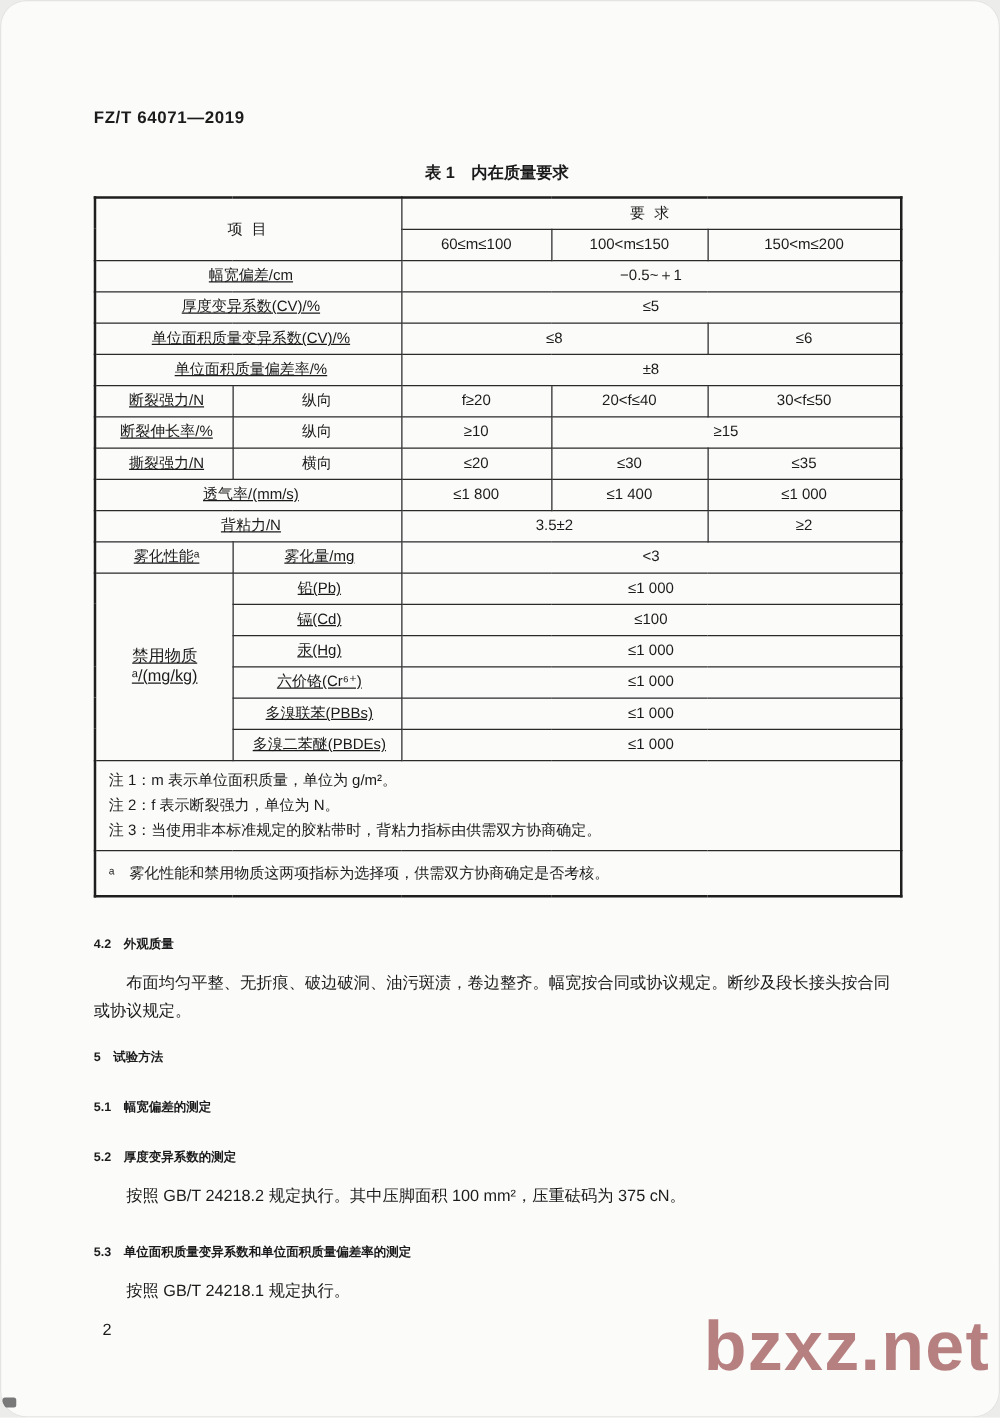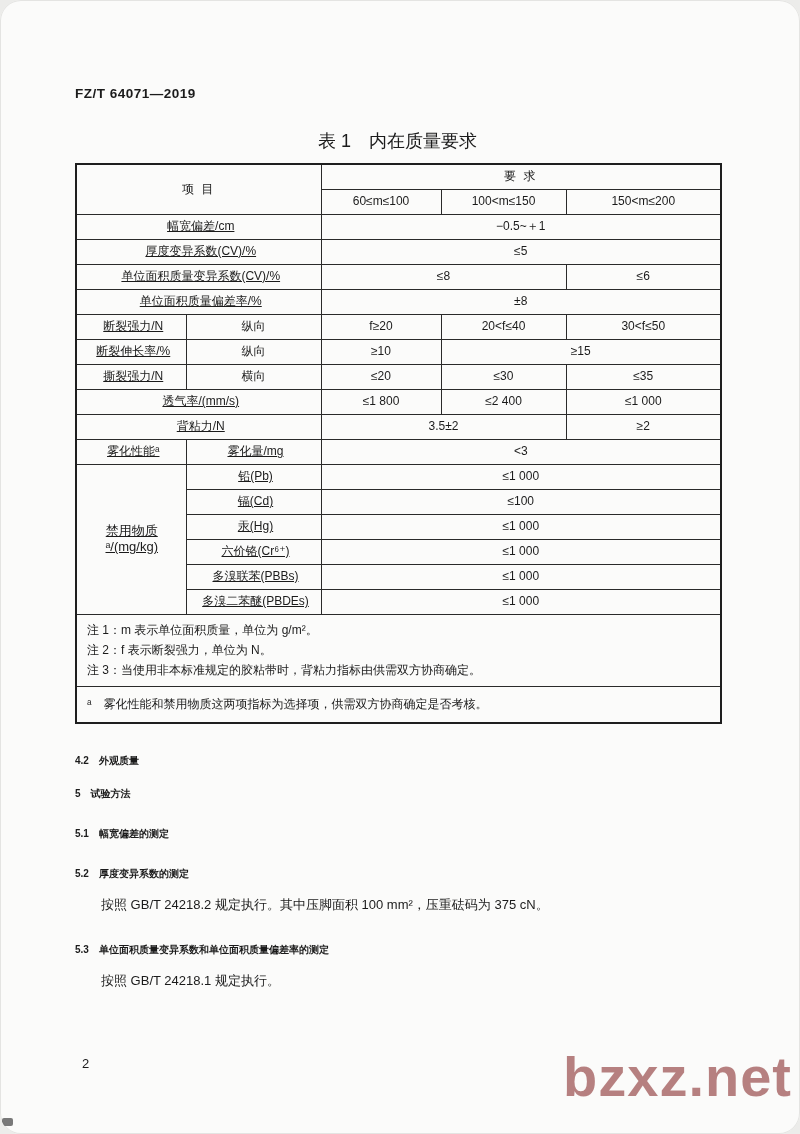--- a/index.html
+++ b/index.html
@@ -21,22 +21,22 @@
   .doc-number {
     margin: 86px 0 0 75px;
     font-size: 13.5px;
     font-weight: bold;
     letter-spacing: 0.5px;
   }
   .table-caption {
     margin: 28px 0 8px 75px;
     width: 645px;
     text-align: center;
-    font-weight: normal;
-    font-size: 18px;
+    font-weight: bold;
+    font-size: 13px;
   }
   table.qtable {
     border-collapse: collapse;
     table-layout: fixed;
     width: 645px;
     margin: 10px 0 0 75px;
     font-size: 12px;
     border: 2px solid #1e1e1e;
   }
   table.qtable td {
@@ -158,21 +158,21 @@
         <td class="lbl">撕裂强力/N</td>
         <td>横向</td>
         <td>≤20</td>
         <td>≤30</td>
         <td>≤35</td>
       </tr>
 
       <tr>
         <td colspan="2" class="lbl">透气率/(mm/s)</td>
         <td>≤1 800</td>
-        <td>≤2 400</td>
+        <td>≤1 400</td>
         <td>≤1 000</td>
       </tr>
 
       <tr>
         <td colspan="2" class="lbl">背粘力/N</td>
         <td colspan="2">3.5±2</td>
         <td>≥2</td>
       </tr>
 
       <tr>
@@ -217,20 +217,21 @@
       <tr>
         <td colspan="5" class="foot-cell">
           <div class="foot-line">ᵃ　雾化性能和禁用物质这两项指标为选择项，供需双方协商确定是否考核。</div>
         </td>
       </tr>
     </tbody>
   </table>
 
   <div class="content">
     <div class="sec-heading h42">4.2　外观质量</div>
+    <div class="para">布面均匀平整、无折痕、破边破洞、油污斑渍，卷边整齐。幅宽按合同或协议规定。断纱及段长接头按合同或协议规定。</div>
 
     <div class="sec-heading h5">5　试验方法</div>
 
     <div class="sec-heading hsub">5.1　幅宽偏差的测定</div>
 
     <div class="sec-heading hsub">5.2　厚度变异系数的测定</div>
     <div class="para">按照 GB/T 24218.2 规定执行。其中压脚面积 100 mm²，压重砝码为 375 cN。</div>
 
     <div class="sec-heading hsub">5.3　单位面积质量变异系数和单位面积质量偏差率的测定</div>
     <div class="para">按照 GB/T 24218.1 规定执行。</div>

